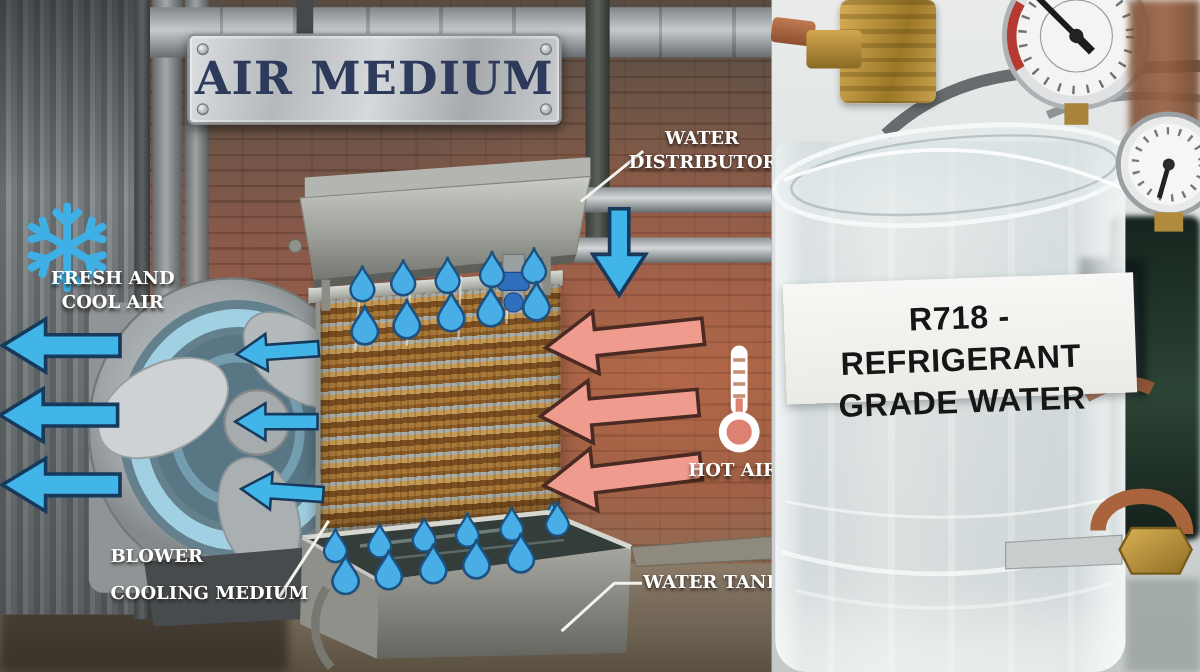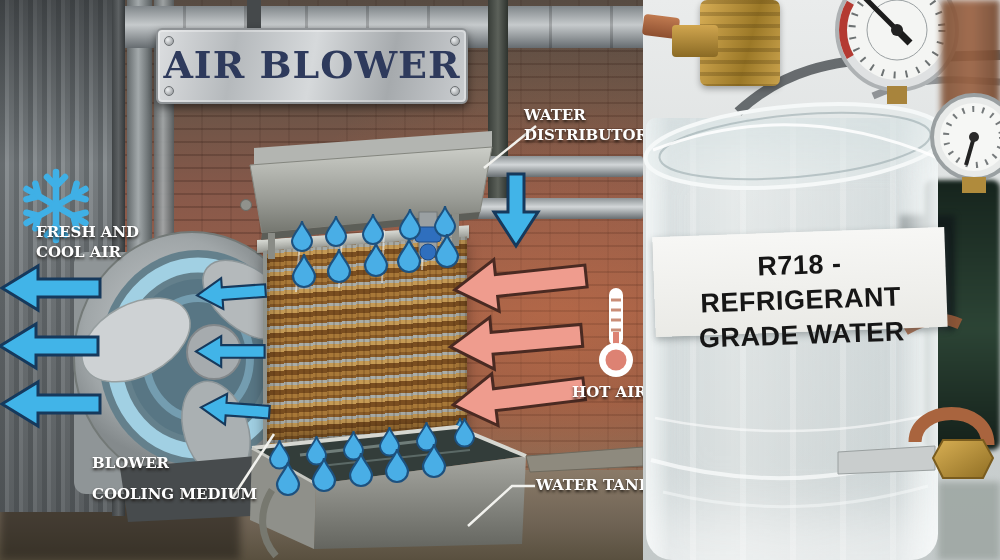--- a/index.html
+++ b/index.html
@@ -45,21 +45,21 @@
   #pad-lip{left:257px;top:240px;width:212px;height:13px;transform:skewY(-4deg);transform-origin:left top;
     background:linear-gradient(180deg,#d8dad4,#9b9d97);box-shadow:0 1px 2px rgba(0,0,0,.4);}
   #pad{left:263px;top:251px;width:200px;height:196px;transform:skewY(-4deg);transform-origin:left top;
     background:
       repeating-linear-gradient(90deg, rgba(60,30,5,.18) 0 2px, transparent 2px 6px),
       repeating-linear-gradient(180deg,#aaada7 0 3px,#c59a55 3px 7px,#7a4e20 7px 12px,#a87838 12px 16px,#8a5c28 16px 19px);
     border-left:4px solid #8f938e;
     box-shadow:0 6px 14px rgba(0,0,0,.35), inset 0 -12px 18px rgba(0,0,0,.3);}
   
   .lbl{position:absolute;font-weight:700;font-size:15px;color:var(--label-text,#fff);
-    text-shadow:0 2px 3px rgba(20,15,10,.85);line-height:1.35;}
+    text-shadow:0 2px 3px rgba(20,15,10,.85);line-height:1.35;text-align:center;}
   #lbl-wd{left:524px;top:105px;width:122px;}
   #lbl-fca{left:0;top:222px;width:116px;padding-left:36px;}
   #lbl-ha{left:572px;top:382px;width:78px;white-space:nowrap;}
   #lbl-bl{left:92px;top:453px;width:110px;text-align:left;white-space:nowrap;}
   #lbl-cm{left:92px;top:484px;width:160px;text-align:right;white-space:nowrap;}
   #lbl-wt{left:536px;top:475px;width:110px;text-align:left;white-space:nowrap;}
   
   #right{left:643px;top:0;width:357px;height:560px;
     background:linear-gradient(180deg,#eaecec 0%,#e0e3e3 30%,#cfd4d4 62%,#c3c9c9 100%);}
   #machinery{left:925px;top:180px;width:75px;height:270px;border-radius:8px;
@@ -105,21 +105,21 @@
   <div class="abs" id="dark-pipe"></div>
   <div class="abs hpipe" id="hpipe-a"></div>
   <div class="abs hpipe" id="hpipe-b"></div>
   <div class="abs" id="sign-pole"></div>
 
   <div class="abs" id="sign">
     <div class="screw" style="left:6px;top:6px;"></div>
     <div class="screw" style="right:6px;top:6px;"></div>
     <div class="screw" style="left:6px;bottom:6px;"></div>
     <div class="screw" style="right:6px;bottom:6px;"></div>
-    <div id="sign-title">AIR BLOWER</div>
+    <div id="sign-title">AIR MEDIUM</div>
   </div>
 
   <svg class="abs" style="left:58px;top:222px;" width="265" height="300" viewBox="0 0 265 300">
     <defs>
       <radialGradient id="fanGrad" cx="42%" cy="40%">
         <stop offset="0%" stop-color="#c6cacc"></stop>
           <stop offset="75%" stop-color="#a0a6a8"></stop>
         <stop offset="100%" stop-color="#848a8c"></stop>
       </radialGradient>
     </defs>

